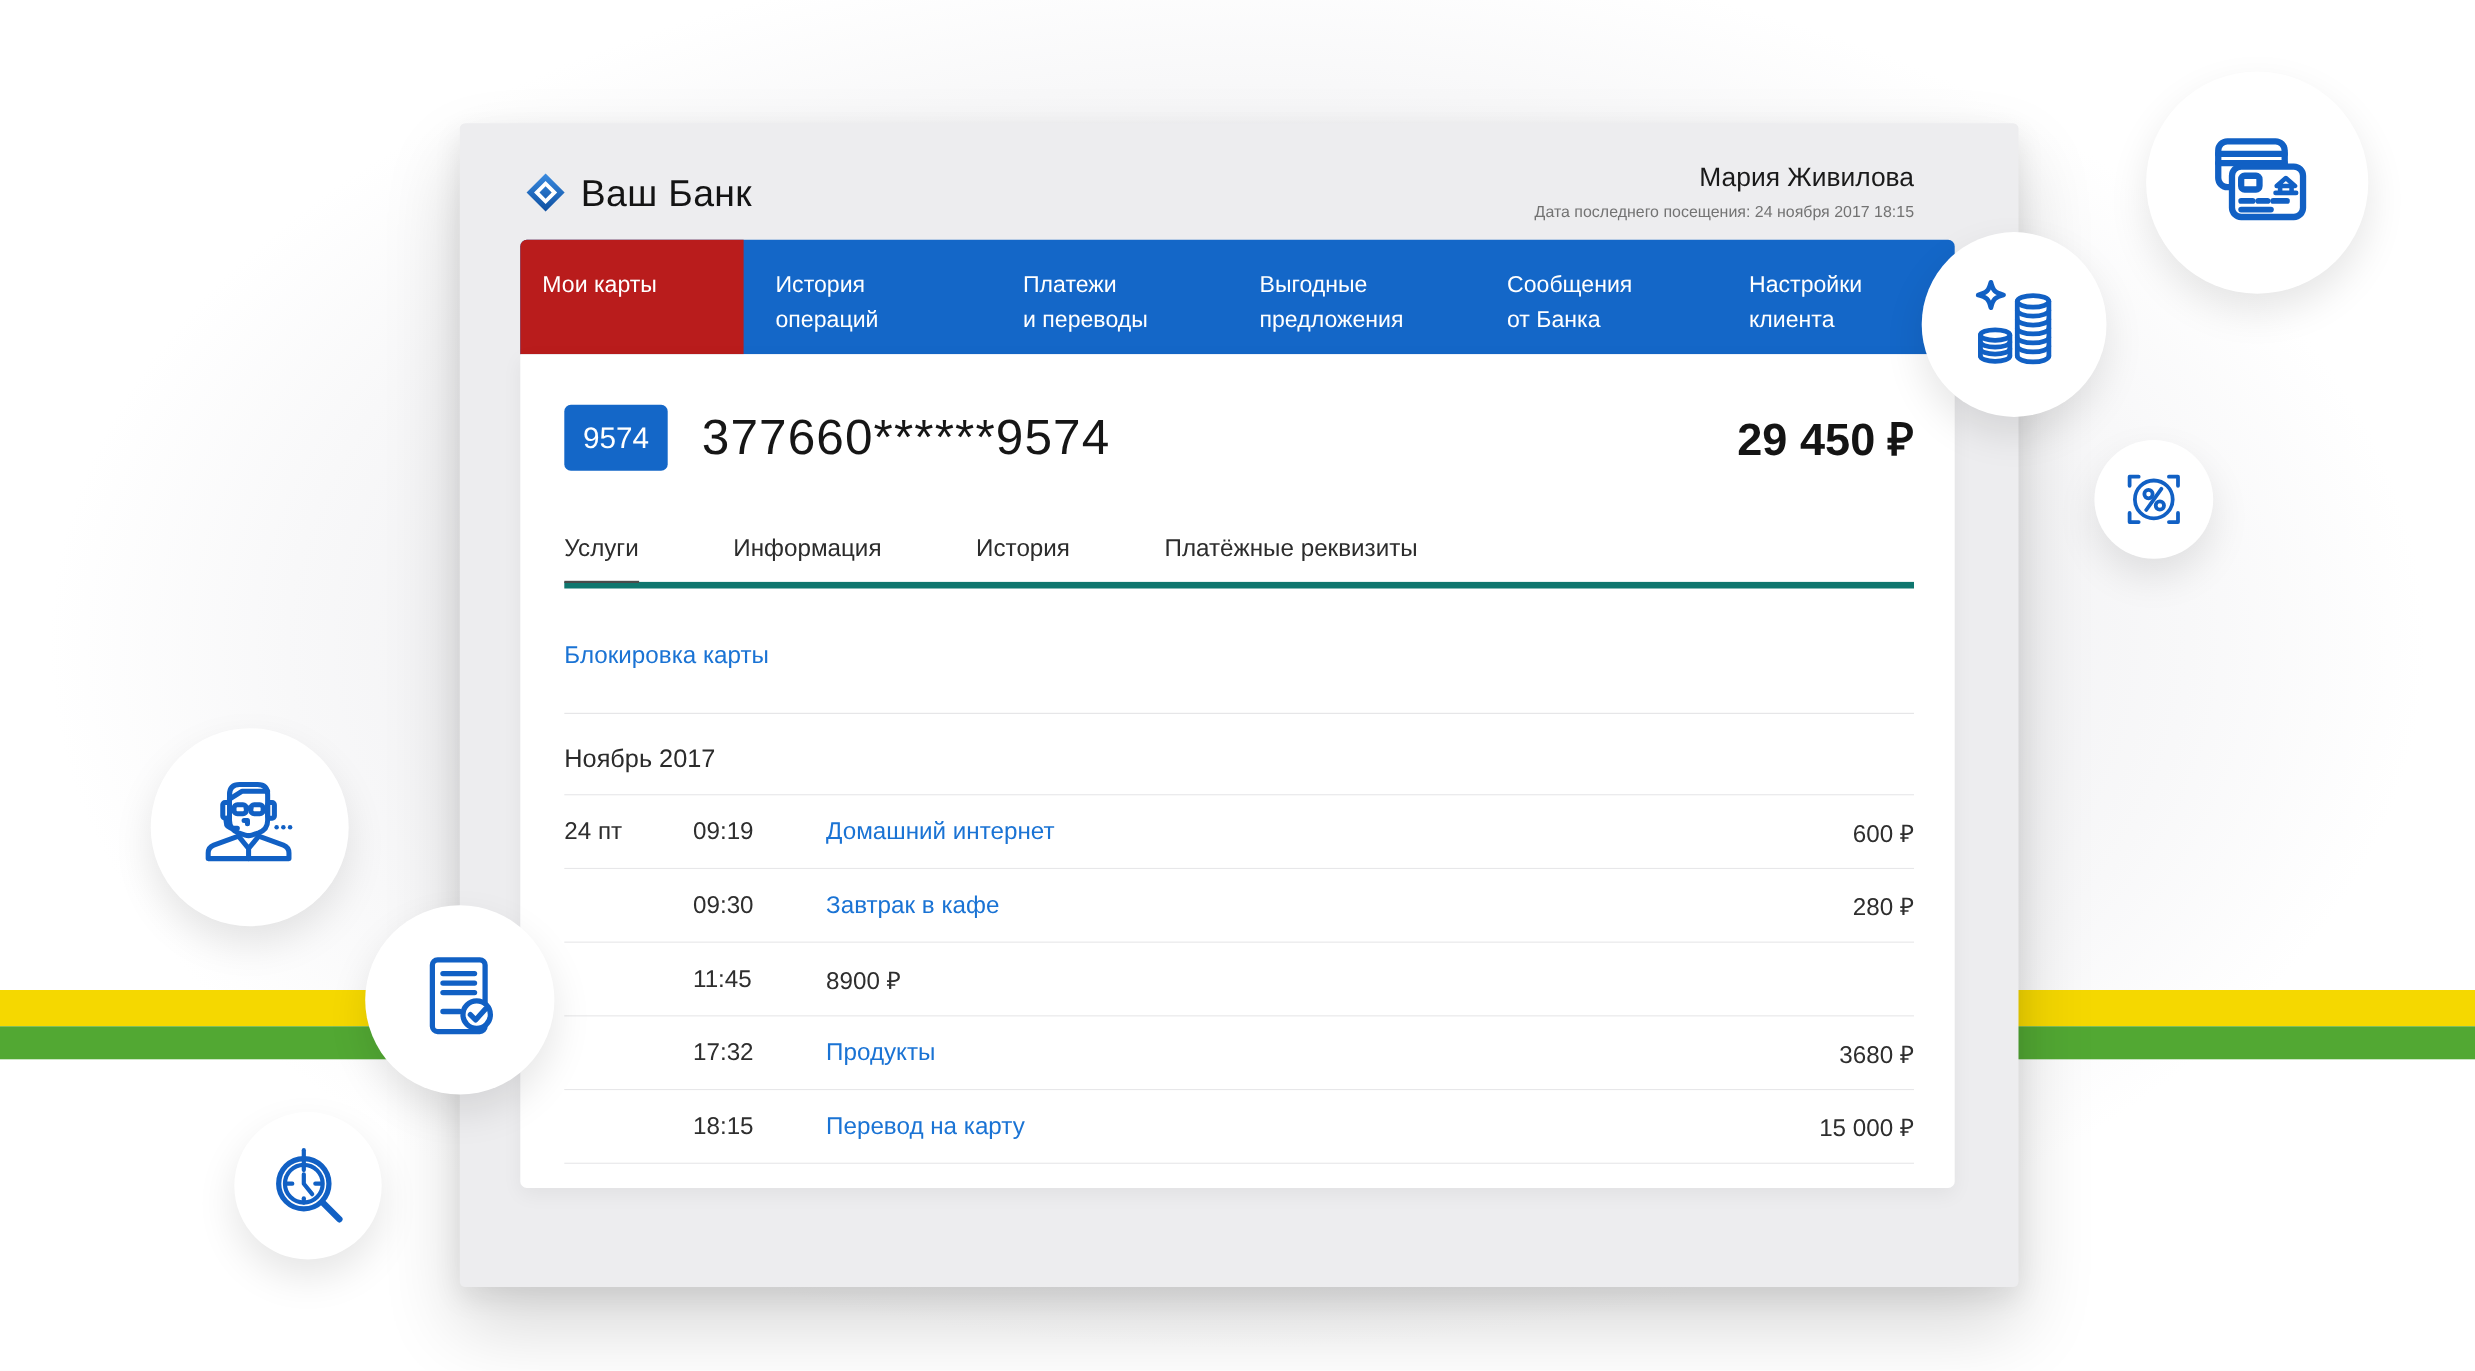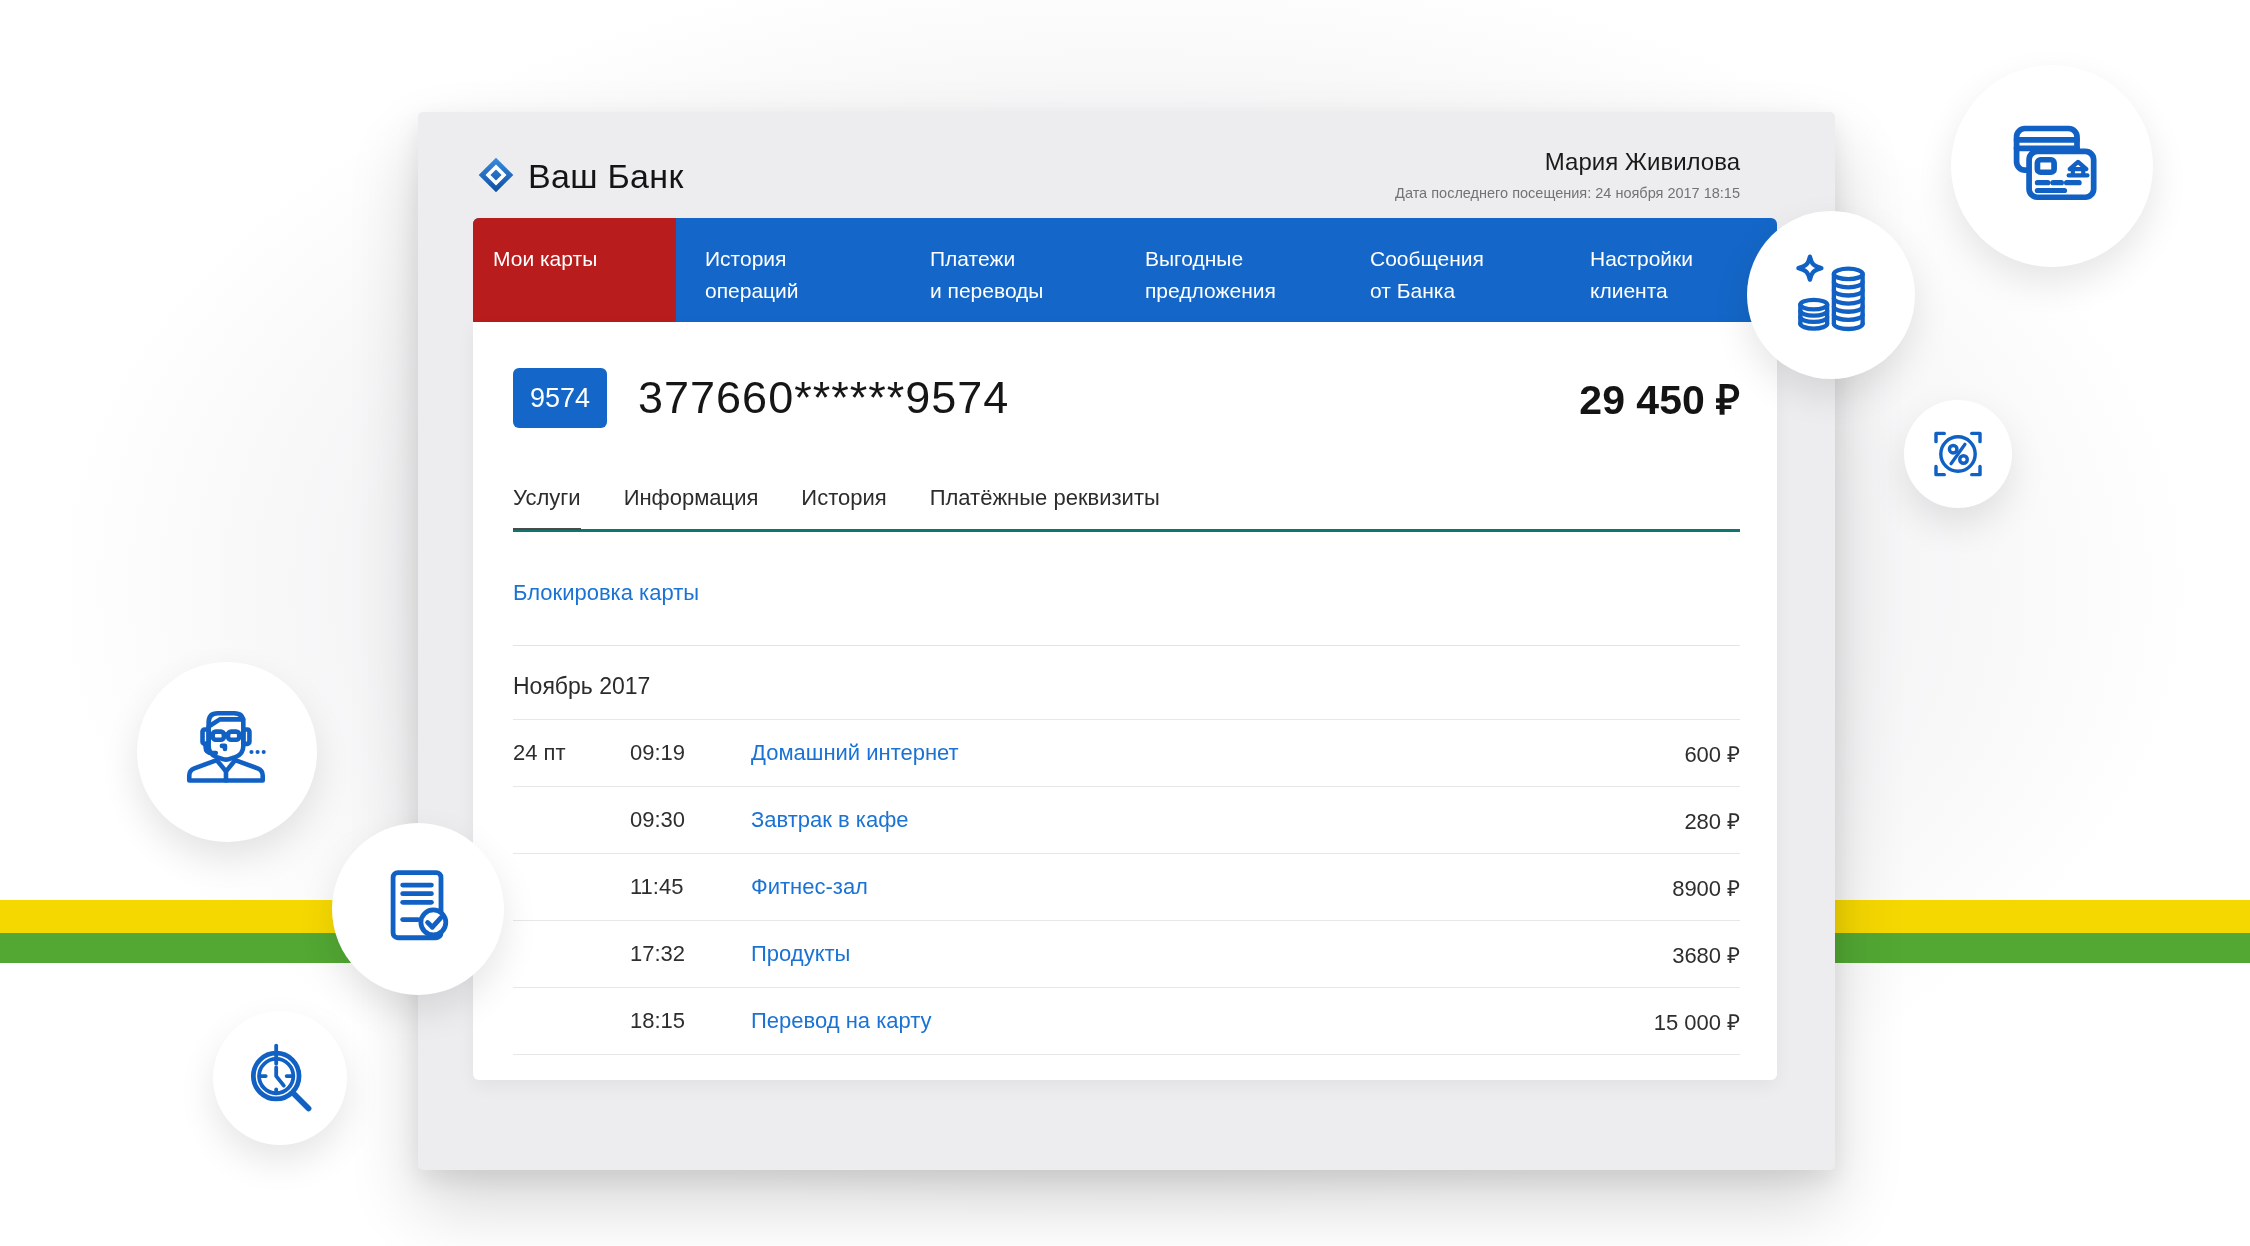--- a/index.html
+++ b/index.html
@@ -30,21 +30,21 @@
   
   .white-card{position:absolute;left:55px;top:210px;width:1304px;height:758px;box-sizing:border-box;
     background:#fff;border-radius:0 0 6px 6px;box-shadow:0 6px 18px rgba(0,0,0,0.05);
     padding:46px 37px 0 40px;}
   .card-row{display:flex;align-items:center;height:60px;}
   .card-badge{width:94px;height:60px;background:#1467C8;border-radius:6px;color:#fff;font-size:27px;
     display:flex;align-items:center;justify-content:center;cursor:pointer;flex:0 0 auto;}
   .card-number{margin-left:31px;font-size:45px;color:#161616;letter-spacing:1px;}
   .card-balance{margin-left:auto;font-size:41px;font-weight:700;color:#141414;}
 
-  .tabs{display:flex;margin-top:57px;border-bottom:3px solid #0f766e;}
+  .tabs{display:flex;margin-top:57px;border-bottom:6px solid #0f766e;gap:43px;}
   .tab{margin-right:43px;font-size:22px;color:#2c2c2c;padding-bottom:17px;cursor:pointer;}
   .tab.active{border-bottom:2px solid #4A4A4A;margin-bottom:-1px;}
 
   .block-link{display:inline-block;margin-top:48px;font-size:22px;color:#1A73D4;cursor:pointer;}
   .divider{margin-top:39px;border-top:1px solid #E4E4E6;}
   .month{margin-top:27px;font-size:23px;color:#2b2b2b;}
   .rows{margin-top:19px;border-top:1px solid #E7E7E9;}
   .row{display:flex;align-items:center;height:66px;border-bottom:1px solid #E7E7E9;font-size:22px;color:#2e2e2e;}
   .row-date{width:117px;}
   .row-time{width:121px;}
@@ -133,21 +133,20 @@
         </div>
         <div class="row">
           <div class="row-date"></div>
           <div class="row-time">09:30</div>
           <div class="row-title">Завтрак в кафе</div>
           <div class="row-amount">280 ₽</div>
         </div>
         <div class="row">
           <div class="row-date"></div>
           <div class="row-time">11:45</div>
-          <div class="row-title">Фитнес-зал</div>
           <div class="row-amount">8900 ₽</div>
         </div>
         <div class="row">
           <div class="row-date"></div>
           <div class="row-time">17:32</div>
           <div class="row-title">Продукты</div>
           <div class="row-amount">3680 ₽</div>
         </div>
         <div class="row">
           <div class="row-date"></div>

